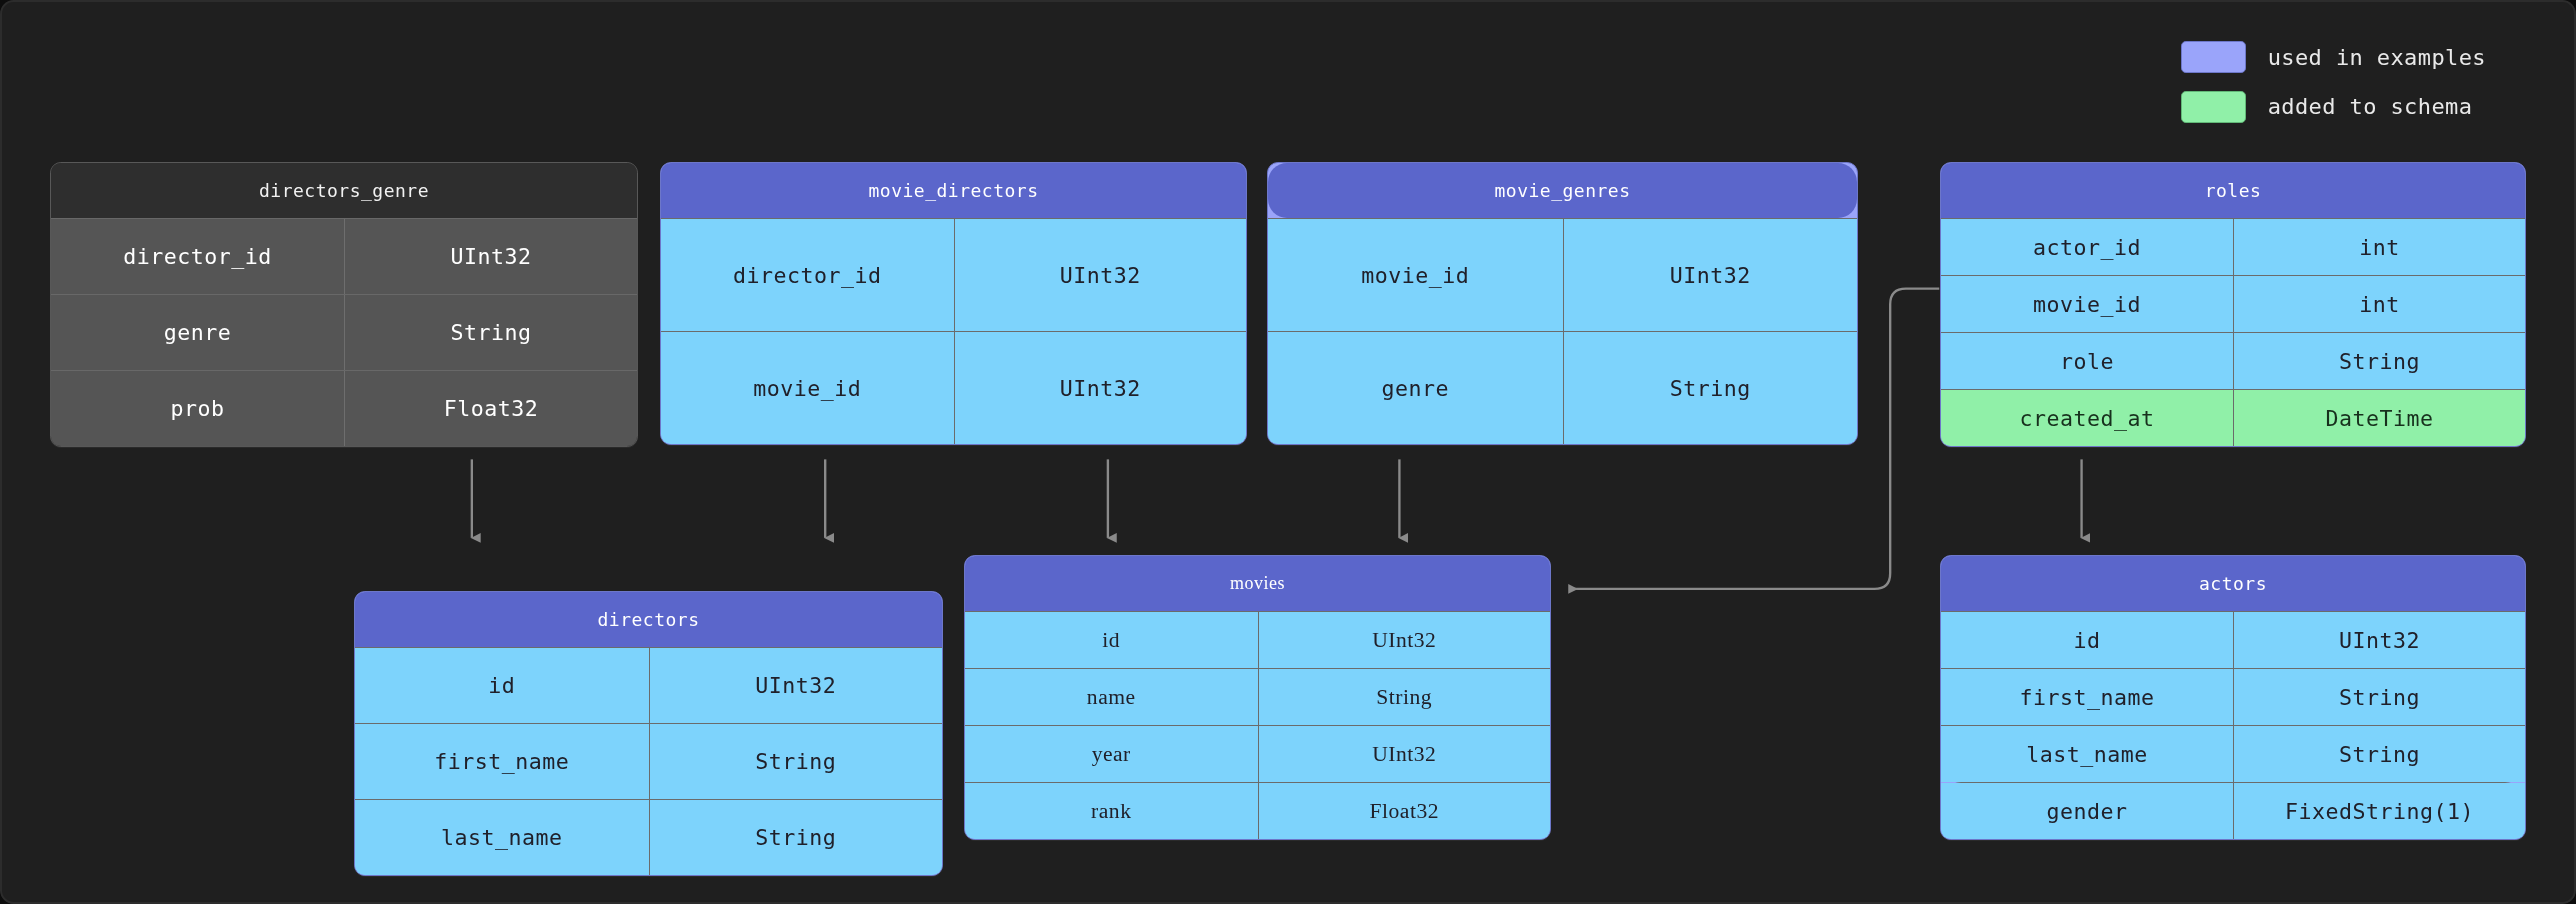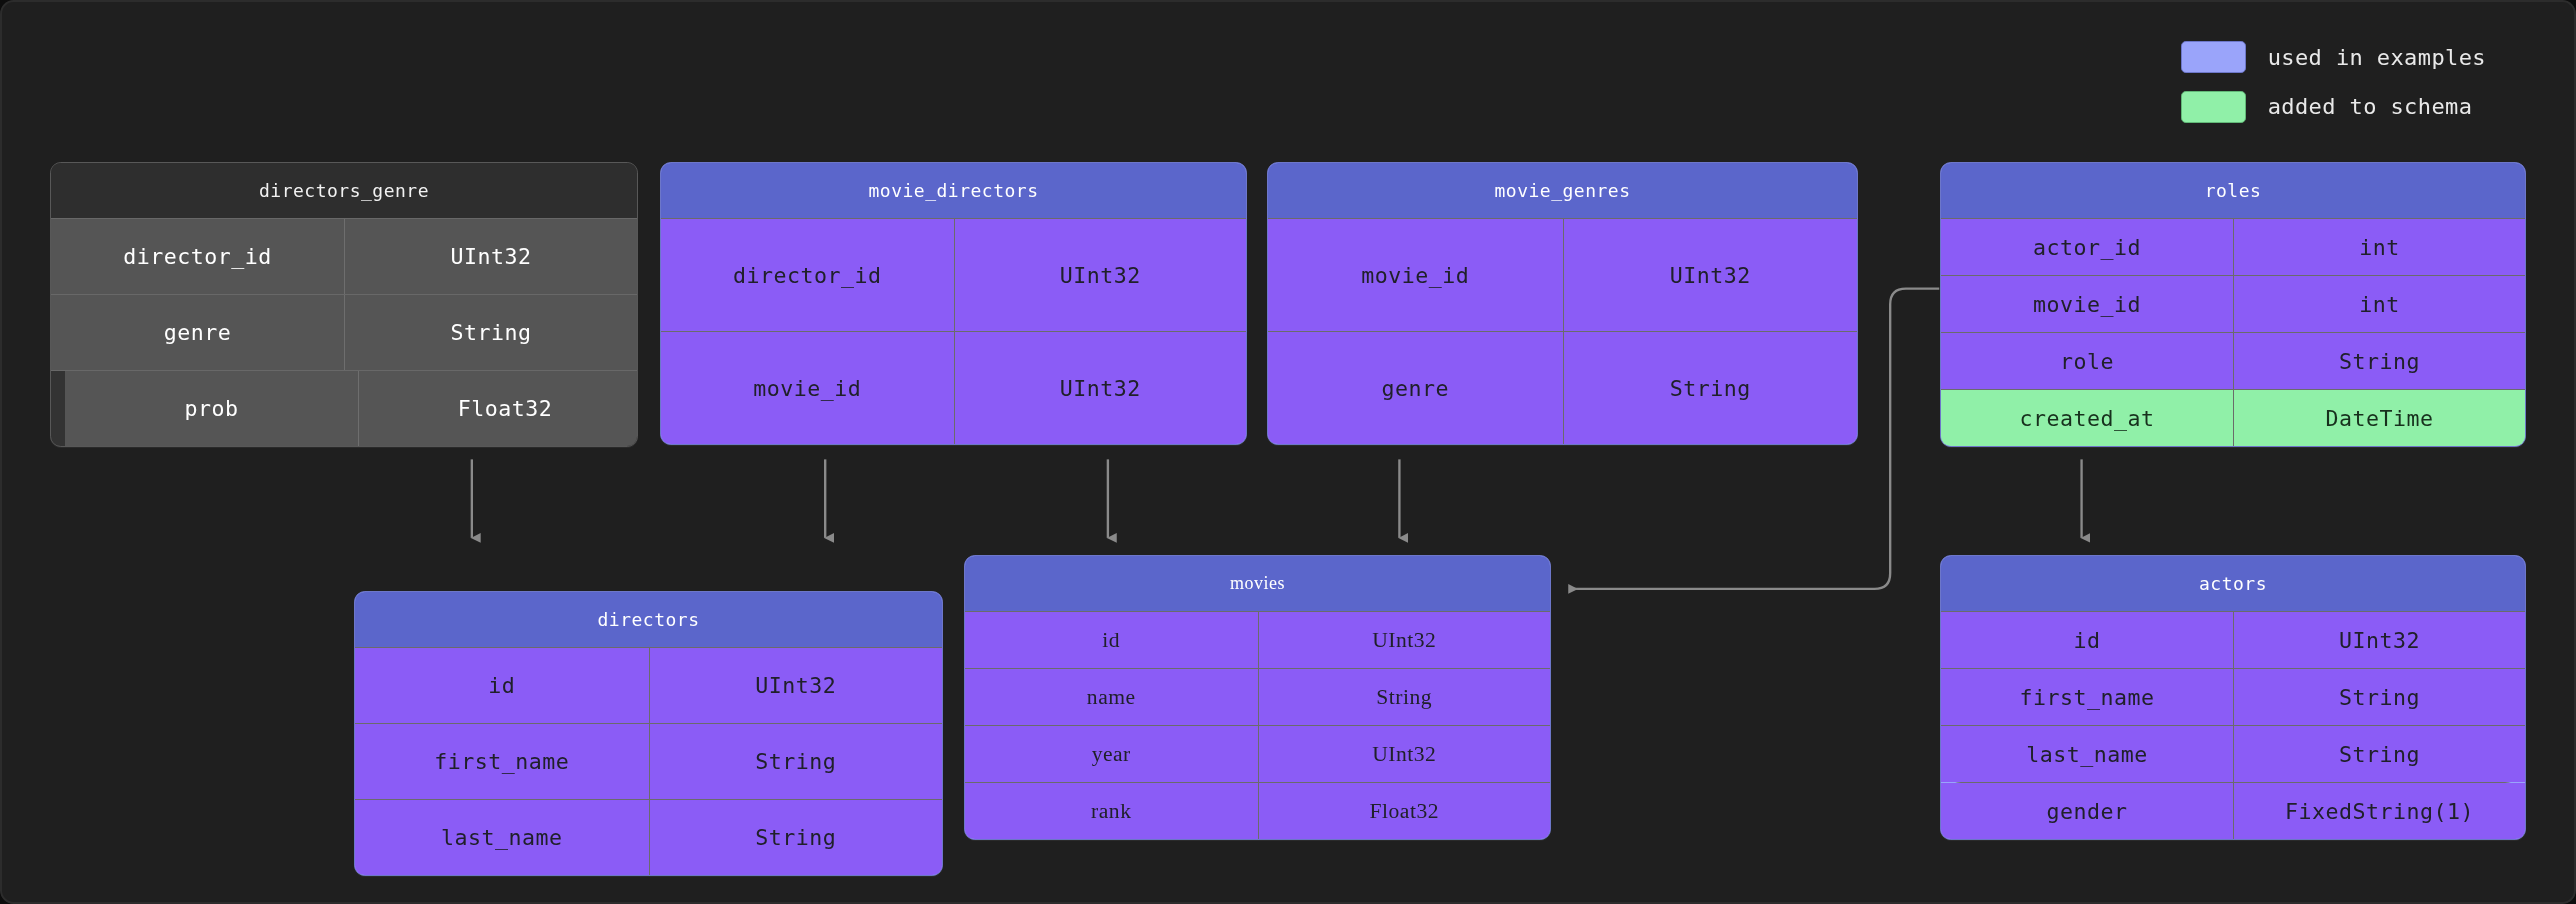--- a/index.html
+++ b/index.html
@@ -34,21 +34,21 @@
   .theme-gray{border:1px solid #585858;background:#333;}
   .theme-gray .t-head{background:#2e2e2e;color:#f2f2f2;}
   .theme-gray .t-row{border-top:1px solid #686868;}
   .theme-gray .t-cell{background:#555;color:#fff;}
   .theme-gray .t-cell.col-type{border-left:1px solid #6e6e6e;}
 
   
   .theme-blue{border:1px solid #6d77c9;background:#9aa4fa;}
   .theme-blue .t-head{background:#5b66cb;color:#ffffff;}
   .theme-blue .t-row{border-top:1px solid #6b6b6b;}
-  .theme-blue .t-cell{background:#8b5cf6;color:#20202a;}
+  .theme-blue .t-cell{background:#7dd3fc;color:#20202a;}
   .theme-blue .t-cell.col-type{border-left:1px solid #6b6b6b;}
   
   .theme-blue .t-row.added .t-cell{background:#90f0a8;color:#17301d;}
 </style>
 </head>
 <body>
 
 <div id="canvas">
 
   <svg class="edges" viewBox="0 0 2623 921" xmlns="http://www.w3.org/2000/svg">
@@ -85,38 +85,38 @@
       <div class="table theme-gray" style="left: 50px; top: 162px; width: 586px;">
         <div class="t-head" style="height: 55px;">directors_genre</div>
         <div class="t-row" style="height: 75px;">
           <div class="t-cell col-name">director_id</div>
           <div class="t-cell col-type">UInt32</div>
         </div>
         <div class="t-row" style="height: 75px;">
           <div class="t-cell col-name">genre</div>
           <div class="t-cell col-type">String</div>
         </div>
-        <div class="t-row" style="height: 75px; padding-left: 14px;">
+        <div class="t-row" style="height: 75px;">
           <div class="t-cell col-name">prob</div>
           <div class="t-cell col-type">Float32</div>
         </div>
       </div>
       <div class="table theme-blue" style="left: 660px; top: 162px; width: 585px;">
         <div class="t-head" style="height: 55px;">movie_directors</div>
         <div class="t-row" style="height: 112px;">
           <div class="t-cell col-name">director_id</div>
           <div class="t-cell col-type">UInt32</div>
         </div>
         <div class="t-row" style="height: 112px;">
           <div class="t-cell col-name">movie_id</div>
           <div class="t-cell col-type">UInt32</div>
         </div>
       </div>
       <div class="table theme-blue" style="left: 1267px; top: 162px; width: 589px;">
-        <div class="t-head" style="height: 55px;">movie_genres</div>
+        <div class="t-head" style="height: 55px; border-radius: 19px;">movie_genres</div>
         <div class="t-row" style="height: 112px;">
           <div class="t-cell col-name">movie_id</div>
           <div class="t-cell col-type">UInt32</div>
         </div>
         <div class="t-row" style="height: 112px;">
           <div class="t-cell col-name">genre</div>
           <div class="t-cell col-type">String</div>
         </div>
       </div>
       <div class="table theme-blue" style="left: 1940px; top: 162px; width: 584px;">

